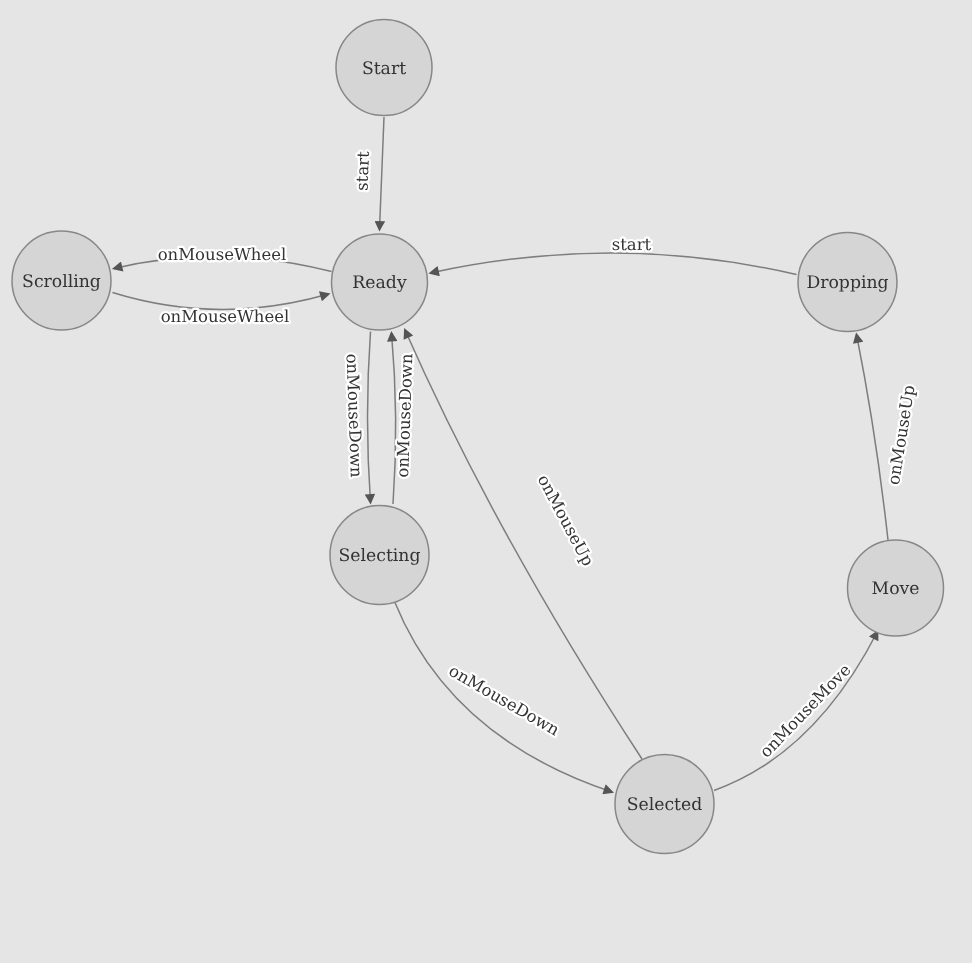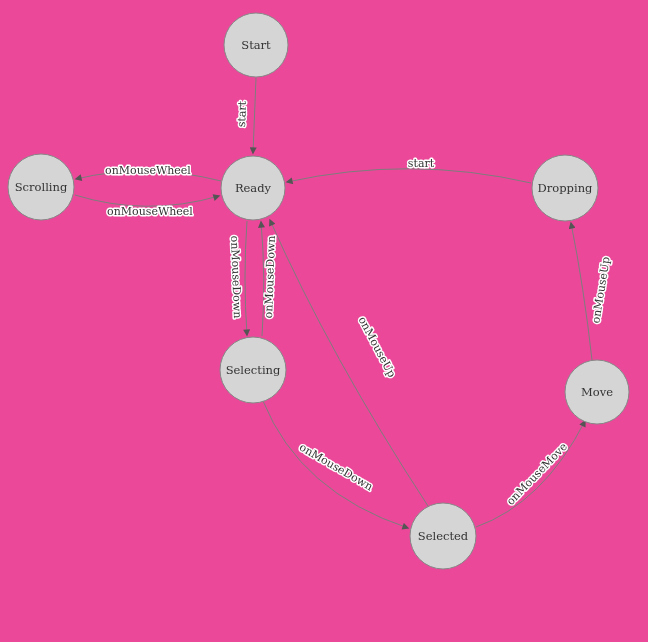--- a/index.html
+++ b/index.html
@@ -4,21 +4,21 @@
 <style>
   html, body {
     margin: 0;
     padding: 0;
     background: #ffffff;
   }
   .stage {
     position: relative;
     width: 648px;
     height: 642px;
-    background: #ec4899;
+    background: #e5e5e5;
     overflow: hidden;
   }
   svg {
     display: block;
   }
   .edge {
     fill: none;
   }
   .edge-label {
     font-family: "DejaVu Serif", serif;

